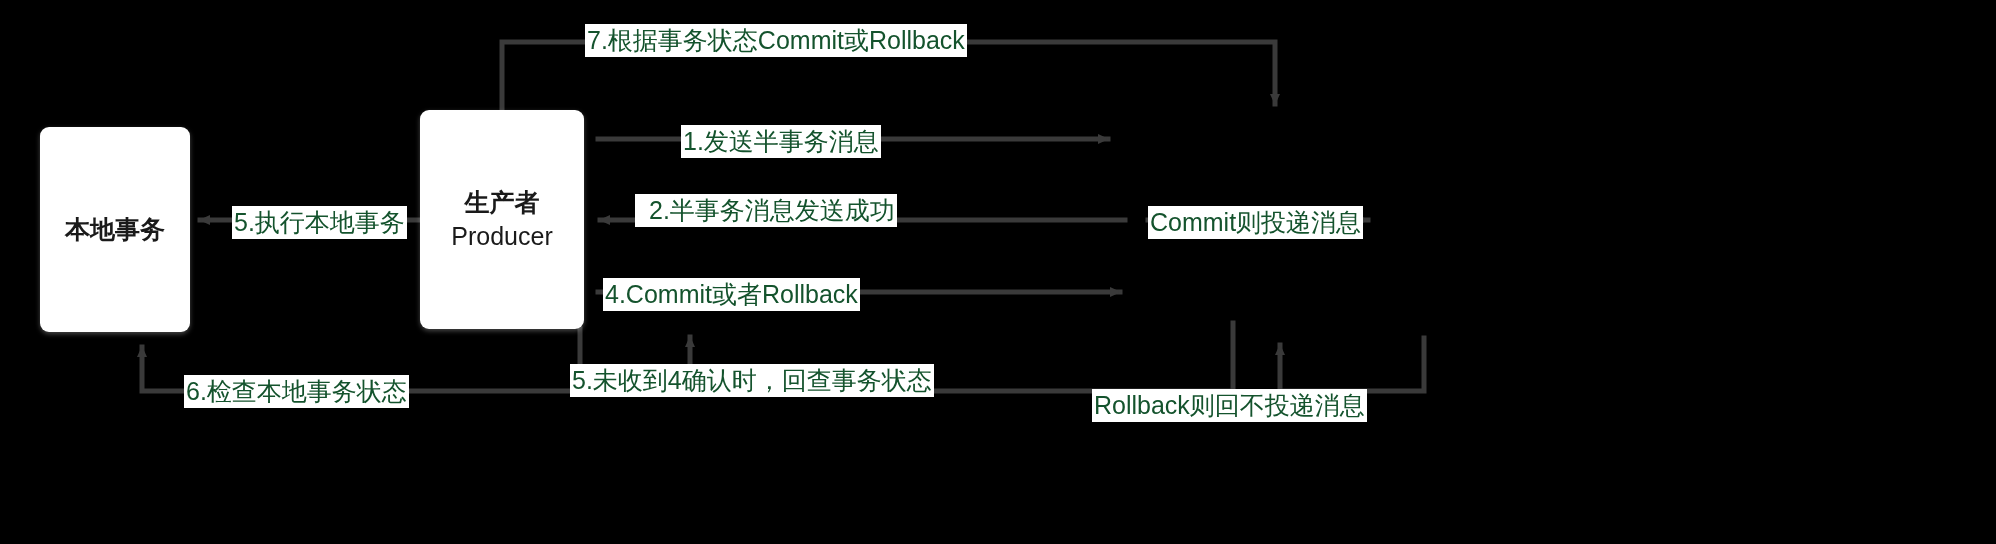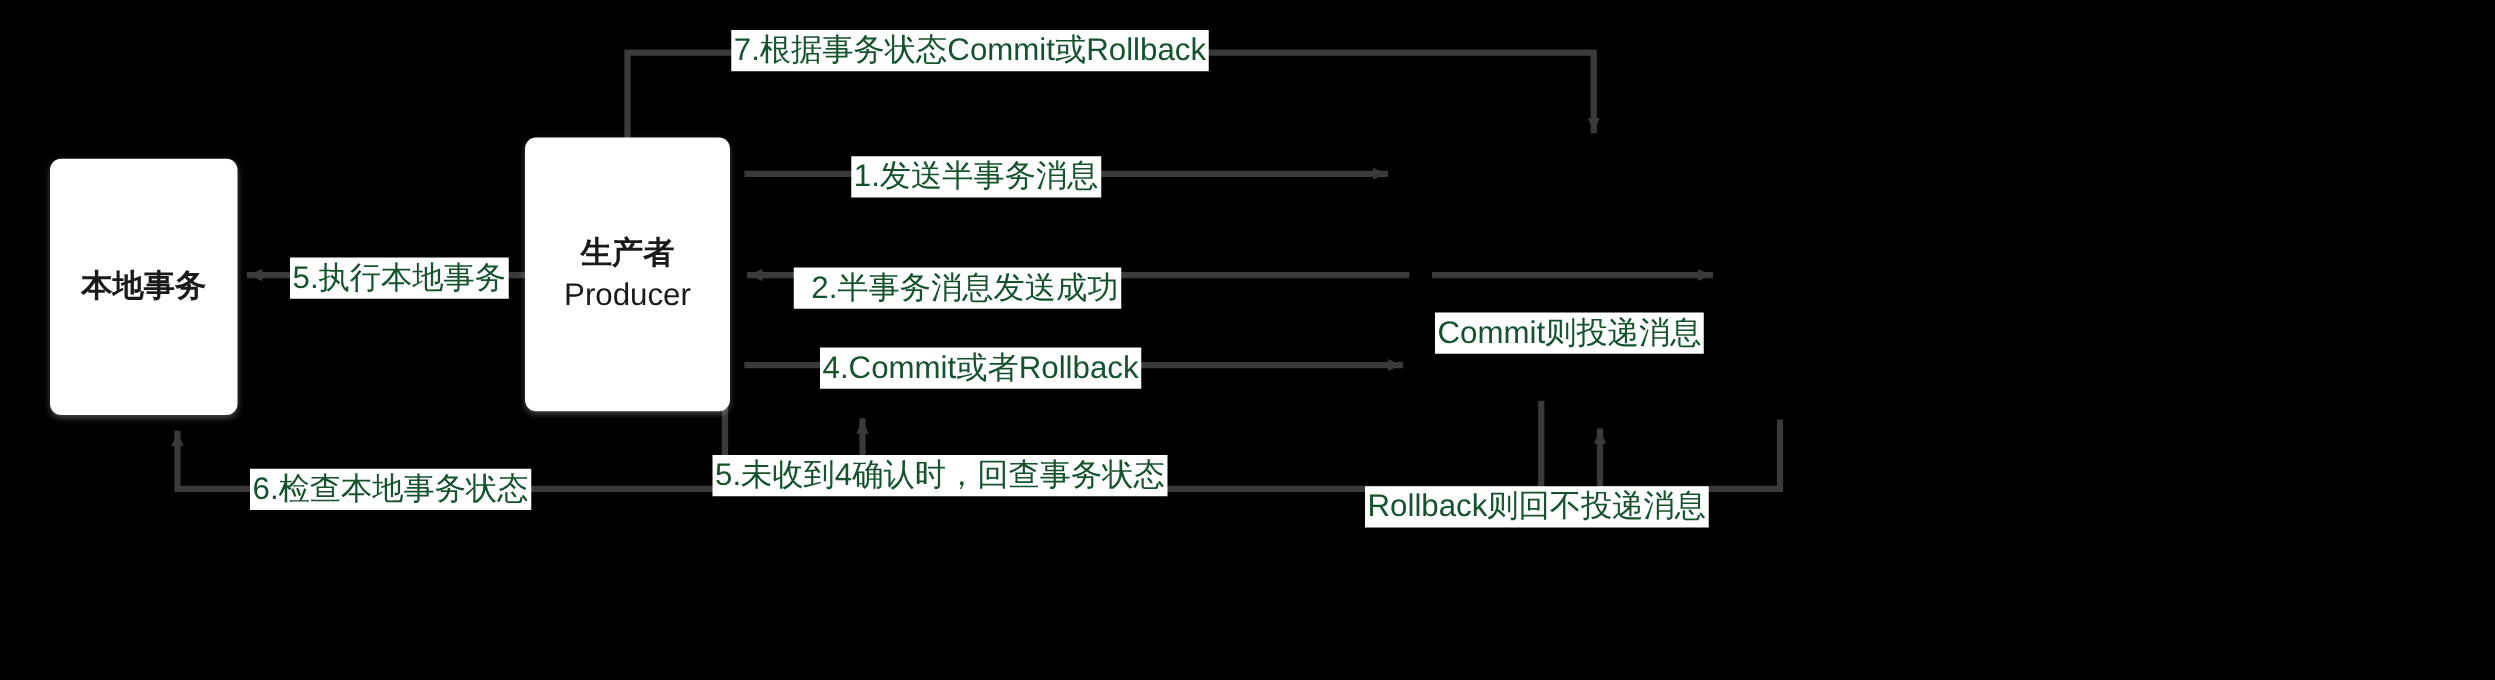--- a/index.html
+++ b/index.html
@@ -120,25 +120,25 @@
     <span class="line1">本地事务</span>
   </div>
 
 
   <div class="edge-label" style="left:585px; top:24px;">7.根据事务状态Commit或Rollback</div>
 
   <div class="edge-label" style="left:681px; top:125px;">1.发送半事务消息</div>
 
   <div class="edge-label" style="left:232px; top:206px;">5.执行本地事务</div>
 
-  <div class="edge-label" style="left:635px; top:214px;padding-left:14px;">2.半事务消息发送成功</div>
+  <div class="edge-label" style="left:635px; top:194px;padding-left:14px;">2.半事务消息发送成功</div>
 
-  <div class="edge-label" style="left:1148px; top:206px;margin-top:44px;">Commit则投递消息</div>
+  <div class="edge-label" style="left:1148px; top:206px;">Commit则投递消息</div>
 
-  <div class="edge-label" style="left:656px; top:278px;">4.Commit或者Rollback</div>
+  <div class="edge-label" style="left:603px; top:278px;">4.Commit或者Rollback</div>
 
-  <div class="edge-label" style="left:200px; top:375px;">6.检查本地事务状态</div>
+  <div class="edge-label" style="left:184px; top:375px;">6.检查本地事务状态</div>
 
   <div class="edge-label" style="left:570px; top:364px;">5.未收到4确认时，回查事务状态</div>
 
   <div class="edge-label" style="left:1092px; top:369px;margin-top:20px;">Rollback则回不投递消息</div>
 
 </div>
 
 </body></html>

